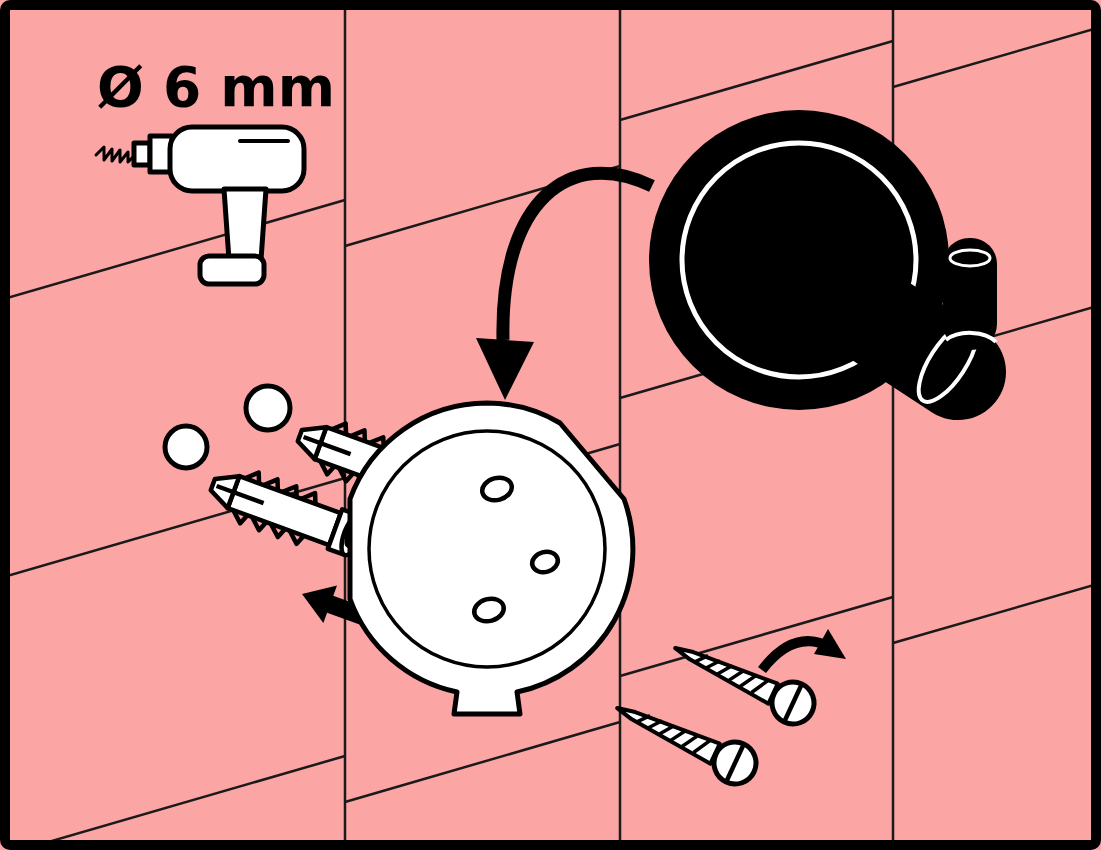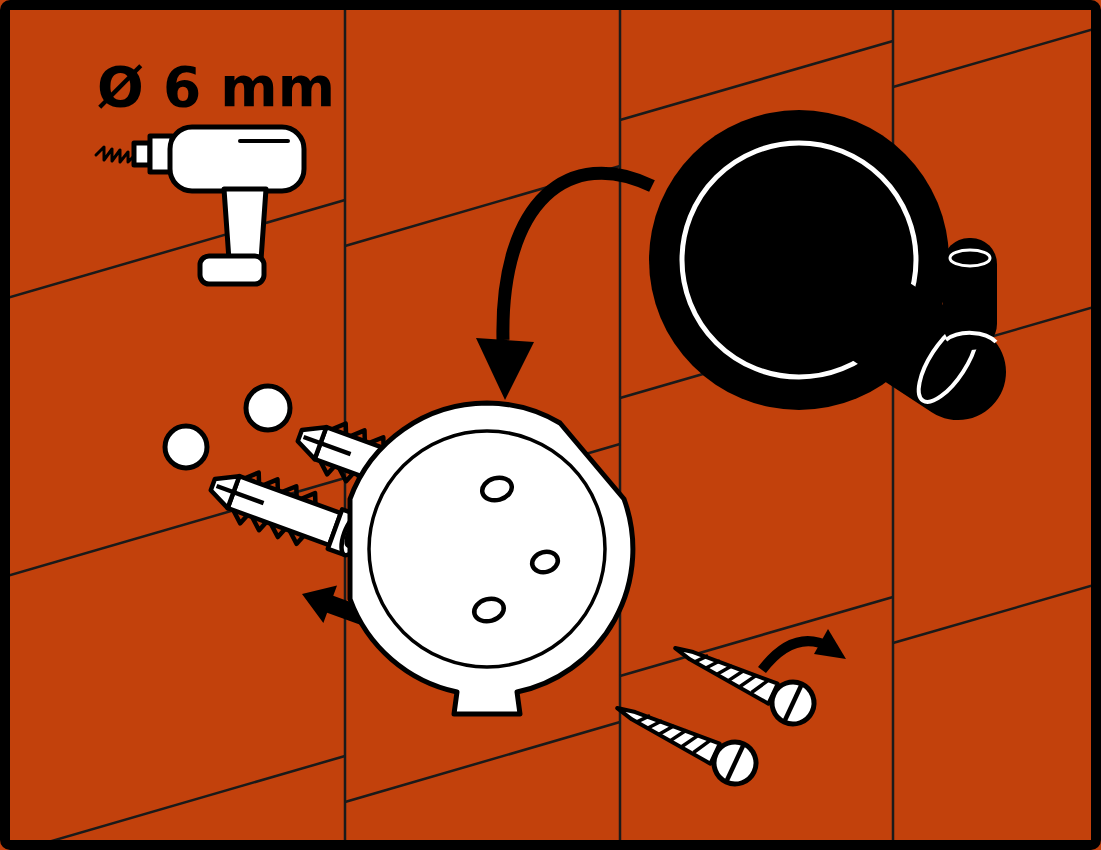--- a/index.html
+++ b/index.html
@@ -5,21 +5,21 @@
   html, body {
     margin: 0;
     padding: 0;
     background: #ffffff;
     font-family: "DejaVu Sans", "Liberation Sans", sans-serif;
   }
   .canvas {
     position: relative;
     width: 1101px;
     height: 850px;
-    background: #c2410c;
+    background: #fca5a5;
     overflow: hidden;
   }
   .canvas svg {
     display: block;
     width: 1101px;
     height: 850px;
   }
   .diagram-label {
     font-weight: bold;
     font-family: "DejaVu Sans", "Liberation Sans", sans-serif;

